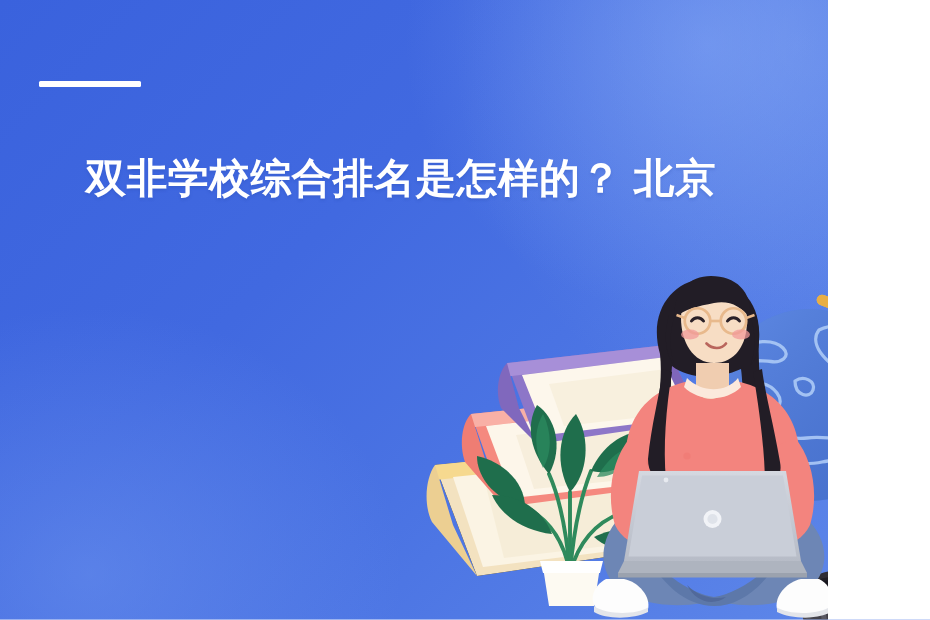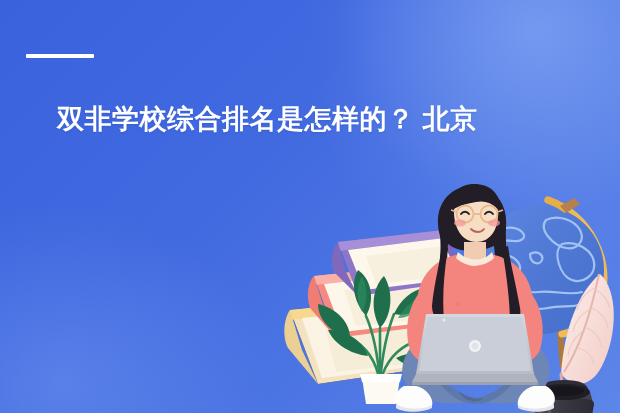--- a/index.html
+++ b/index.html
@@ -6,21 +6,21 @@
     margin: 0;
     padding: 0;
     background: #ffffff;
   }
   body {
     font-family: "Liberation Sans", sans-serif;
   }
 
   #banner {
     position: relative;
-    width: 620px;
+    width: 552px;
     height: 413px;
     overflow: hidden;
     background: #3f69e0;
   }
 
   
   .bg-base {
     position: absolute;
     inset: 0;
     background: linear-gradient(135deg, #3a62dd 0%, #4169e0 38%, #4a73e3 62%, #5d86e9 100%);

